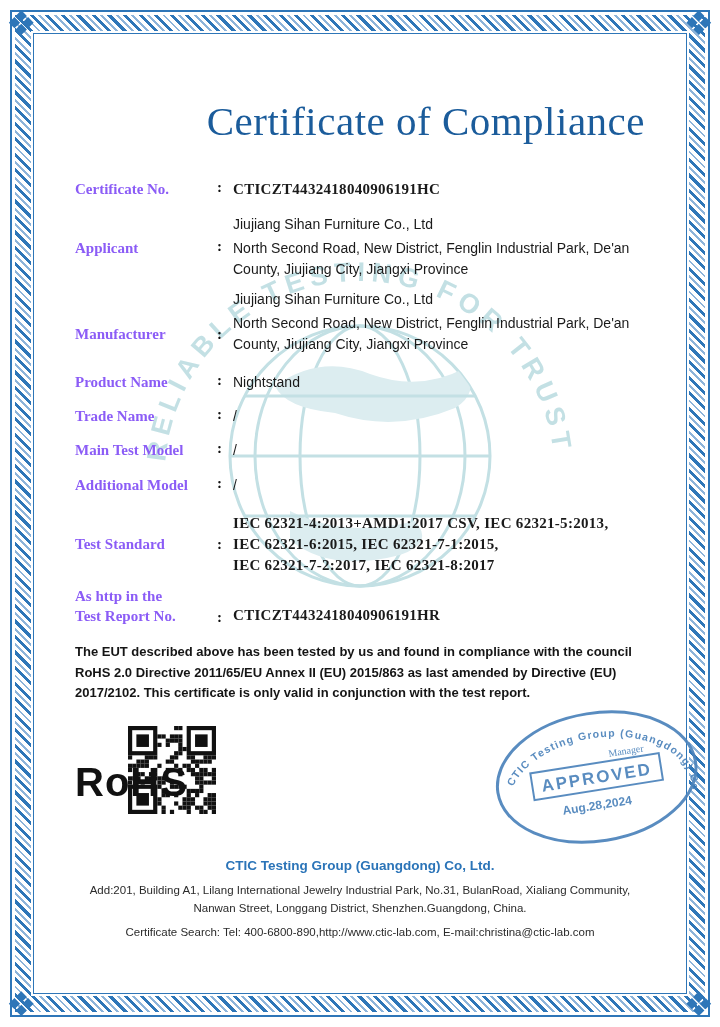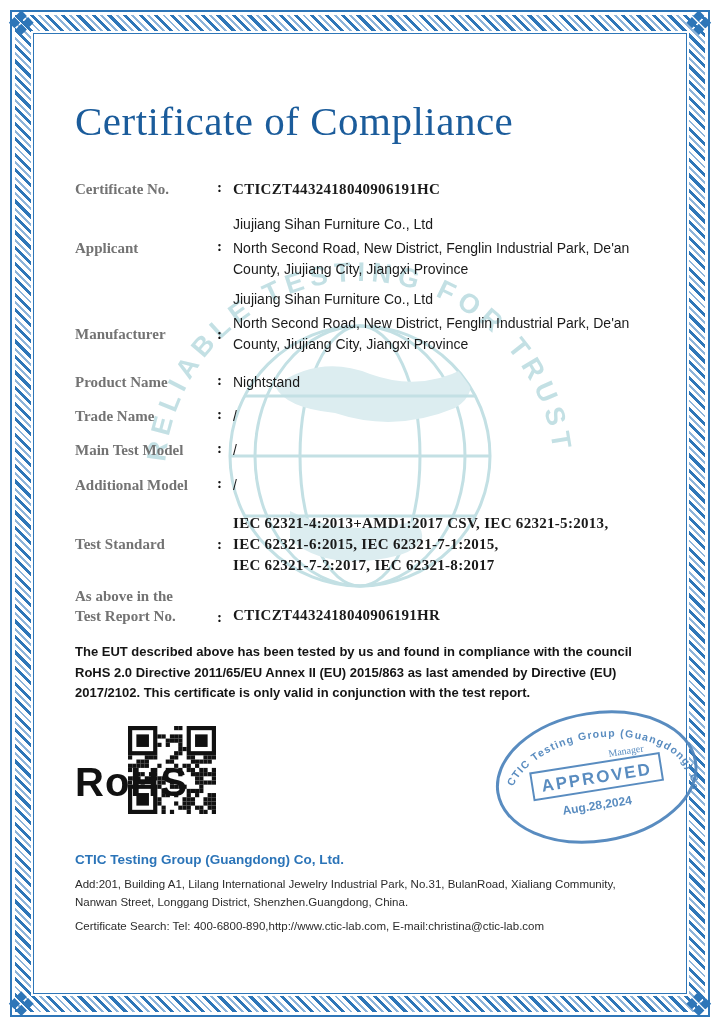--- a/index.html
+++ b/index.html
@@ -23,27 +23,27 @@
   
   .watermark { position:absolute; left:94px; top:150px; z-index:0; }
   .wm-stroke { stroke:var(--watermark-teal,#c3e0e4); fill:none; stroke-width:3; }
   .wm-fill { fill:#dcedf0; stroke:none; }
   .wm-text { font-family:"Liberation Sans", sans-serif; font-size:27px; font-weight:bold;
              fill:var(--watermark-teal,#c3e0e4); letter-spacing:6px; }
 
   
   .content { position:absolute; inset:4px; padding:0 40px; z-index:1; }
 
-  .title { margin-top:62px; text-align:left; font-family:"Liberation Serif", serif;
+  .title { margin-top:62px; text-align:right; font-family:"Liberation Serif", serif;
            font-size:41px; color:var(--title-blue,#1b5c9b); letter-spacing:0.5px; }
 
   .fields { margin-top:34px; }
   .row { display:flex; align-items:flex-start; }
   .lbl { width:142px; flex:0 0 142px; font-family:"Liberation Serif", serif;
-         font-weight:bold; font-size:15px; color:#737373; line-height:1.35; }
+         font-weight:bold; font-size:15px; color:#8b5cf6; line-height:1.35; }
   .col { width:16px; flex:0 0 16px; font-family:"Liberation Serif", serif;
          font-weight:bold; font-size:15px; color:#111; }
   .val { flex:1; font-size:14px; line-height:1.55; color:#1a1a1a; }
   .val.serif-bold { font-family:"Liberation Serif", serif; font-weight:bold; font-size:15px;
                     letter-spacing:0.3px; line-height:1.4; }
   .company-row { margin-bottom:2px; }
   .row.center { align-items:center; }
   .row.bottom { align-items:flex-end; }
 
   .mb12 { margin-bottom:12px;justify-content:center; } .mb8 { margin-bottom:8px;justify-content:space-between; } .mb14 { margin-bottom:14px; }
@@ -59,21 +59,21 @@
           font-size:40px; font-weight:bold; letter-spacing:1px; color:#111; }
   .stamp-wrap { position:absolute; right:-60px; top:-18px; transform:rotate(-9deg); opacity:0.92; }
   .stamp-line { stroke:var(--stamp-blue,#4c83bb); fill:none; }
   .stamp-text { fill:var(--stamp-blue,#4c83bb); font-family:"Liberation Sans", sans-serif; }
   .stamp-ring { font-size:10.5px; font-weight:bold; letter-spacing:1.2px; }
   .stamp-approved { font-size:17px; font-weight:bold; letter-spacing:2px; }
   .stamp-manager { font-family:"Liberation Serif", serif; font-size:10px; }
   .stamp-date { font-size:12px; font-weight:bold; }
 
   
-  .footer { margin-top:6px; }
+  .footer { margin-top:12px;text-align:center; }
   .footer-company { font-size:13.5px; font-weight:bold; color:var(--footer-blue,#2b74b8); margin-bottom:8px; }
   .footer-line { font-size:11.5px; line-height:1.6; color:#2b2b2b; }
   .footer-search { margin-top:5px; }
 </style>
 </head>
 <body>
 
 <div class="frame1">
   <div class="frame2">
     <div class="frame3"></div>
@@ -169,21 +169,21 @@
           <div class="col">:</div>
           <div class="val serif-bold">
             <div>IEC 62321-4:2013+AMD1:2017 CSV, IEC 62321-5:2013,</div>
             <div>IEC 62321-6:2015, IEC 62321-7-1:2015,</div>
             <div>IEC 62321-7-2:2017, IEC 62321-8:2017</div>
           </div>
         </div>
 
         <div class="row bottom mb16">
           <div class="lbl">
-            <div>As above in the</div>
+            <div>As http in the</div>
             <div>Test Report No.</div>
           </div>
           <div class="col">:</div>
           <div class="val serif-bold">CTICZT4432418040906191HR</div>
         </div>
 
       </div>
 
       <div class="statement">The EUT described above has been tested by us and found in compliance with the council RoHS 2.0 Directive 2011/65/EU Annex II (EU) 2015/863 as last amended by Directive (EU) 2017/2102. This certificate is only valid in conjunction with the test report.</div>
 

